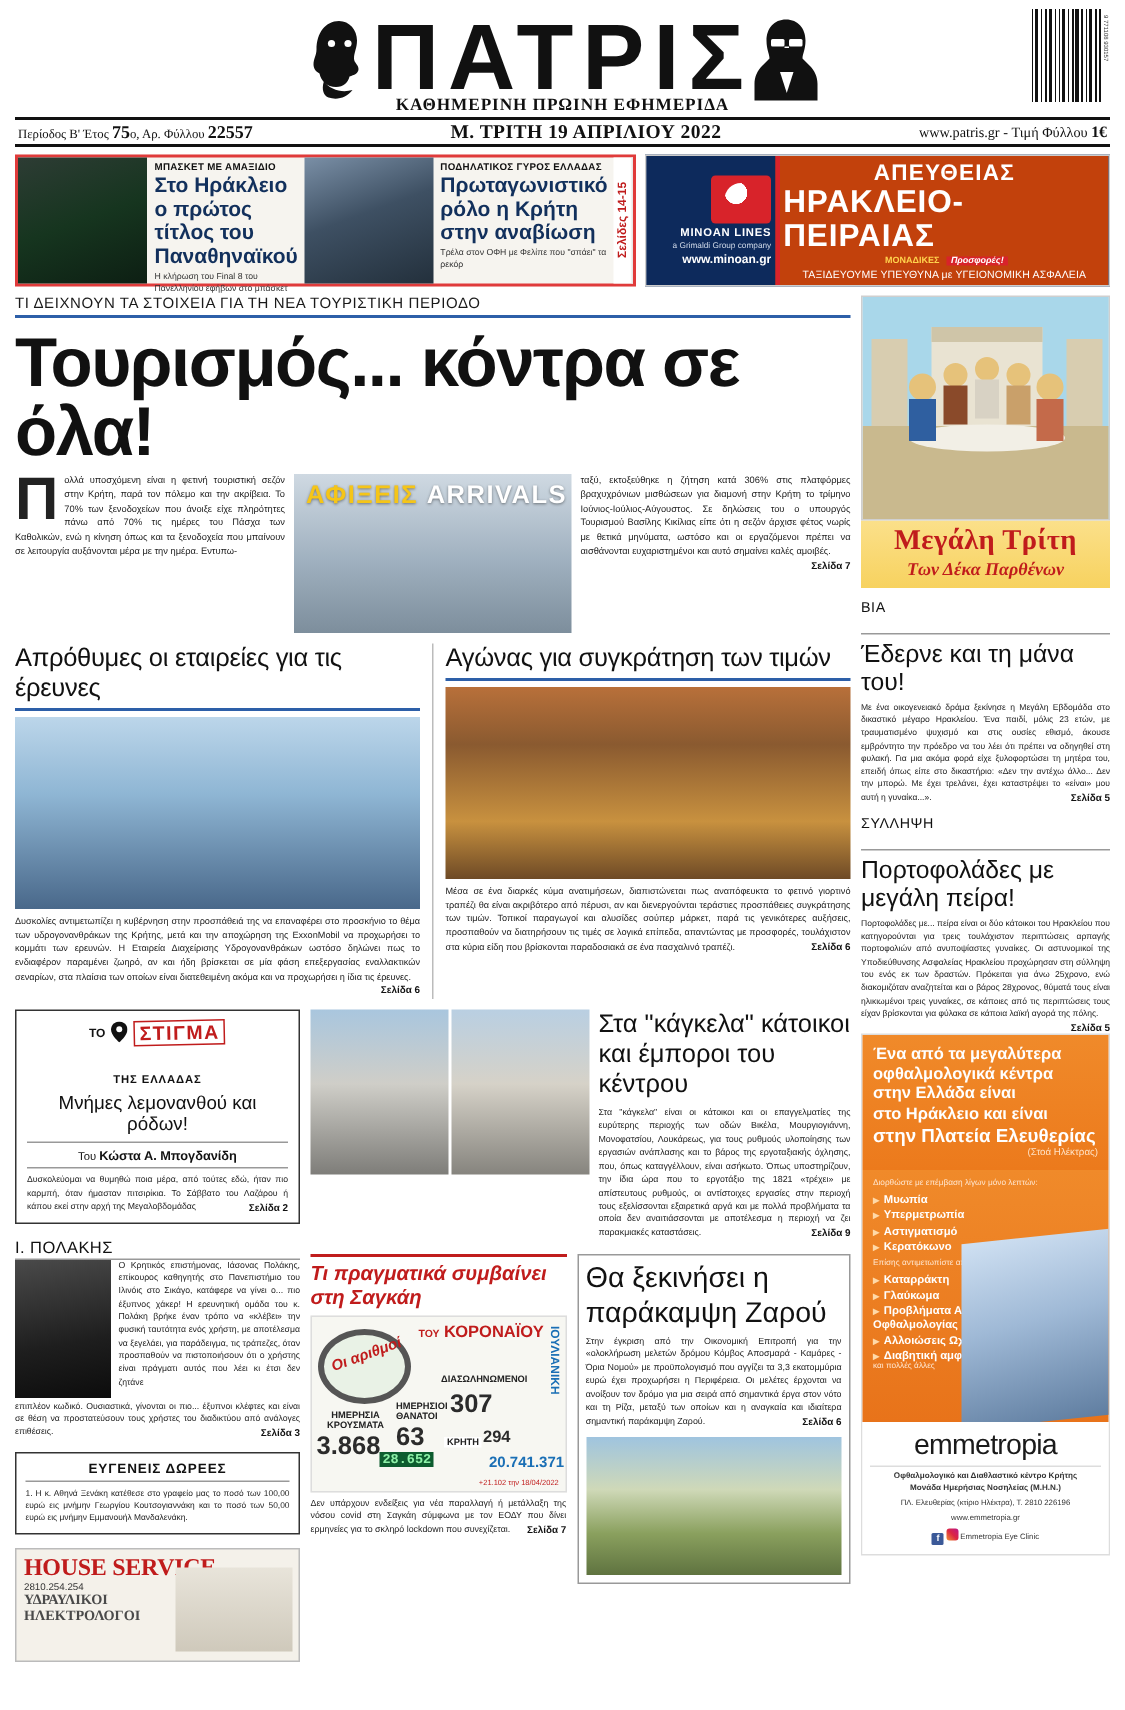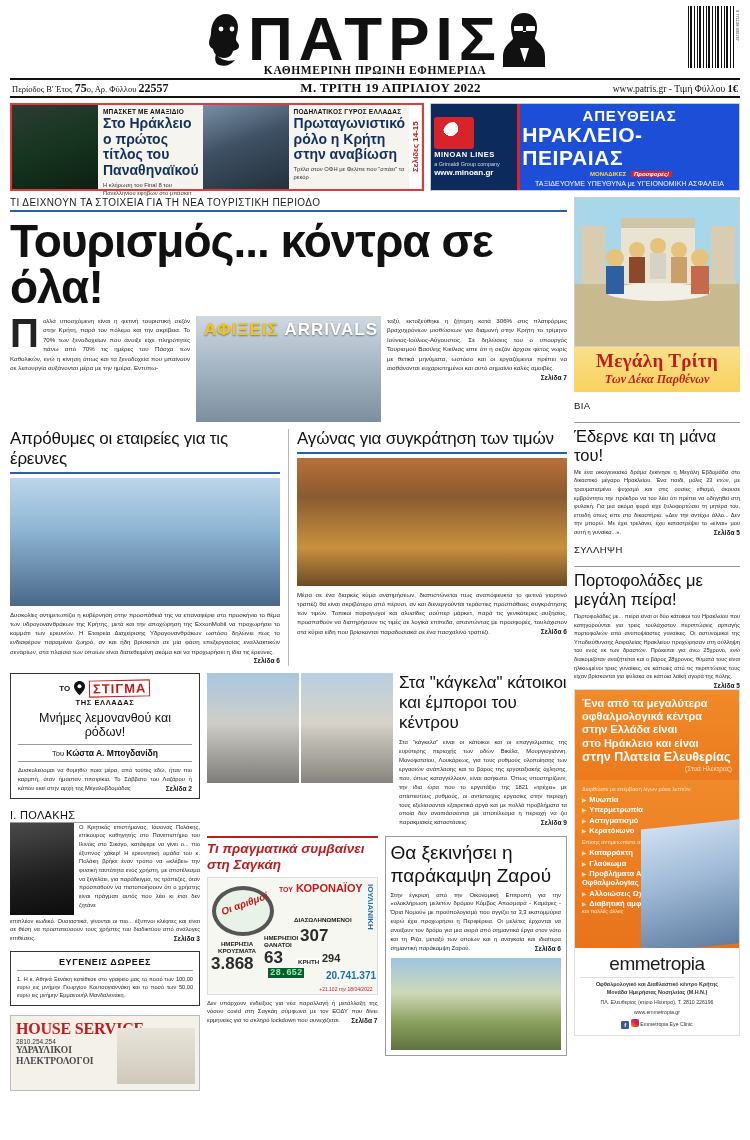--- a/index.html
+++ b/index.html
@@ -42,28 +42,28 @@
   .promo-photo.b { background: linear-gradient(160deg,#2d3c34 0%,#16351f 50%,#0d1f13 100%); }
   .promo-txt { flex: 1; padding: 3px 4px 2px 5px; }
   .promo-kicker { font-size: 6.5px; font-weight: bold; letter-spacing: 0.2px; color: #111; }
   .promo-head { font-size: 14px; font-weight: bold; line-height: 1.12; color: #12305c; margin-top: 1px; }
   .promo-dek { font-size: 5.8px; color: #333; line-height: 1.35; margin-top: 3px; }
   .promo-pages { flex: 0 0 13px; background: #fff; color: #c01c1c; font-weight: bold;
     font-size: 8px; writing-mode: vertical-rl; transform: rotate(180deg);
     display: flex; align-items: center; justify-content: center; border-left: 1px solid #e8e8e8; }
   .promo-right { flex: 1; border: 1px solid #ccc; display: flex; background: #0f2f63; overflow: hidden; }
   .ml-logo { flex: 0 0 86px; background: #0d2a5c; display: flex; flex-direction: column;
-    align-items: flex-start; justify-content: center; color: #fff; padding: 3px; }
+    align-items: flex-end; justify-content: center; color: #fff; padding: 3px; }
   .ml-mark { width: 40px; height: 32px; background: #d8232a; border-radius: 3px; position: relative; }
   .ml-mark::after { content: ""; position: absolute; left: 50%; top: 50%; transform: translate(-50%,-50%);
     width: 22px; height: 22px; border-radius: 50%; background: radial-gradient(circle at 35% 30%, #fff 0 35%, #d8232a 36% 100%); }
   .ml-name { font-size: 7.5px; font-weight: bold; letter-spacing: 0.5px; margin-top: 2px; text-align: center; line-height: 1.15; }
   .ml-grim { font-size: 5.5px; color: #cfd9e8; margin-top: 2px; }
   .ml-url { font-size: 8px; font-weight: bold; color: #fff; margin-top: 1px; }
-  .ml-main { flex: 1; background: #1d4ed8; color: #fff; display: flex; flex-direction: column;
+  .ml-main { flex: 1; background: #c2410c; color: #fff; display: flex; flex-direction: column;
     align-items: center; justify-content: center; border-left: 3px solid #d8232a; padding: 2px; }
   .ml-l1 { font-size: 15px; font-weight: bold; letter-spacing: 0.8px; }
   .ml-l2 { font-size: 21px; font-weight: bold; letter-spacing: 0.6px; line-height: 1.05; }
   .ml-badge { font-size: 6px; font-weight: bold; color: #ffd34d; margin-top: 2px; }
   .ml-badge span { background: #d8232a; color: #fff; padding: 0 3px; display: inline-block; font-style: italic; }
   .ml-l3 { font-size: 7px; margin-top: 3px; letter-spacing: 0.1px; }
 
   
   .main { display: flex; gap: 7px; margin-top: 6px; }
   .col-main { flex: 1 1 auto; min-width: 0; }
@@ -91,21 +91,21 @@
   .ph-rig { background: linear-gradient(180deg,#bcd6ea 0%,#8fb6d4 40%,#49688a 100%); }
   .ph-market { background: linear-gradient(180deg,#b8703a 0%,#8a5a30 30%,#c8913f 70%,#6e4a26 100%); }
   .mid-text { font-size: 6.1px; line-height: 1.5; text-align: justify; margin-top: 4px; color: #222; }
 
   
   .lower { display: flex; gap: 7px; margin-top: 7px; }
   .low-left { flex: 0 0 190px; }
   .low-mid { flex: 1; min-width: 0; }
 
   .stigma-box { border: 1px solid #333; padding: 6px 7px 5px; position: relative; }
-  .stigma-top { display: flex; align-items: center; justify-content: center; gap: 4px; margin-bottom: 1px; }
+  .stigma-top { display: flex; align-items: center; justify-content: center; gap: 4px; margin-bottom: 18px; }
   .stigma-to { font-size: 8px; font-weight: bold; }
   .pin { width: 11px; height: 14px; }
   .stigma-word { border: 1.5px solid #c01c1c; color: #c01c1c; font-weight: bold; font-size: 13px;
     letter-spacing: 1px; padding: 0 3px; transform: rotate(-1.2deg); }
   .stigma-day { text-align: center; font-size: 7.5px; font-weight: bold; letter-spacing: 0.6px; }
   .stigma-title { text-align: center; font-size: 12.5px; margin: 4px 0 5px; }
   .stigma-author { border-top: 1px solid #999; border-bottom: 1px solid #999; padding: 3px 0; font-size: 7.5px; text-align:center; }
   .stigma-author b { font-size: 8.5px; }
   .stigma-text { font-size: 5.8px; line-height: 1.55; text-align: justify; margin-top: 4px; color: #222; }
 
@@ -416,21 +416,21 @@
 
                 <div class="ig-lbl" style="left:56px; top:56px; width:40px;">ΗΜΕΡΗΣΙΟΙ ΘΑΝΑΤΟΙ</div>
                 <div class="ig-num" style="left:56px; top:70px; font-size:17px;">63</div>
 
                 <div class="ig-lbl" style="left:86px; top:38px;">ΔΙΑΣΩΛΗΝΩΜΕΝΟΙ</div>
                 <div class="ig-num" style="left:92px; top:48px; font-size:17px;">307</div>
 
                 <div class="ig-lbl" style="left:88px; top:80px; background:#fff; padding:0 2px;">ΚΡΗΤΗ</div>
                 <div class="ig-num" style="left:114px; top:74px; font-size:11px;">294</div>
 
-                <div class="ig-num ig-green" style="left:60px; top:90px; font-size:9px;">28.652</div>
+                <div class="ig-num ig-green" style="left:45px; top:90px; font-size:9px;">28.652</div>
                 <div class="ig-num" style="left:118px; top:92px; font-size:10px; color:#1a6fb5;">20.741.371</div>
                 <div class="ig-foot">+21.102 την 18/04/2022</div>
               </div>
               <div class="card-txt">
                 <span>Δεν υπάρχουν ενδείξεις για νέα παραλλαγή ή μετάλλαξη της νόσου covid στη Σαγκάη σύμφωνα με τον ΕΟΔΥ που δίνει ερμηνείες για το σκληρό lockdown που συνεχίζεται.</span>
                 <span class="pagelink">Σελίδα 7</span>
               </div>
             </div>
 
             <div class="card card-frame">

